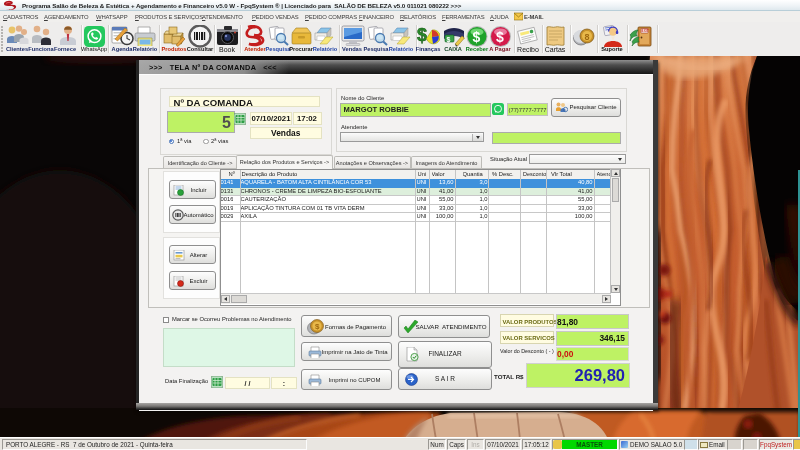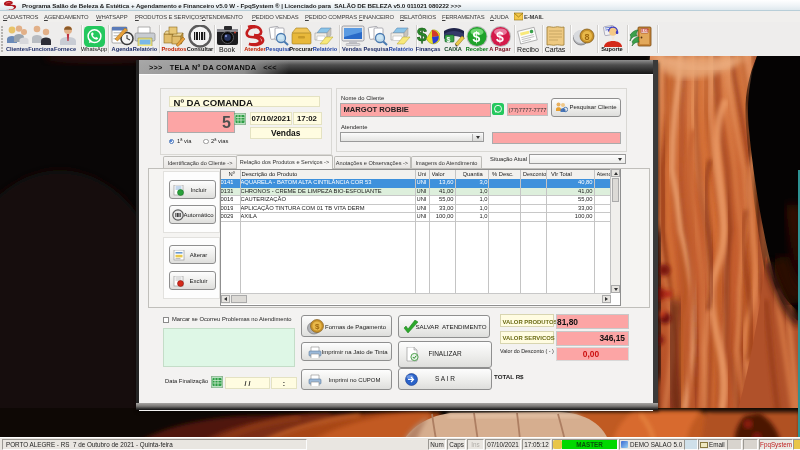--- a/index.html
+++ b/index.html
@@ -29,21 +29,21 @@
       border-left:3px solid #242424;border-right:5px solid #3a3a3a;
       box-shadow:1px 2px 3px rgba(0,0,0,.55);}
   #wtitle{left:0;top:0;width:514px;height:14px;
      background:linear-gradient(180deg,#8f8f8f 0%,#4e4e4e 35%,#161616 100%);}
   #wtitle .blob{position:absolute;left:0;top:0;width:160px;height:14px;
      background:linear-gradient(90deg,rgba(170,170,170,.95) 0,rgba(150,150,150,.9) 105px,rgba(150,150,150,0) 150px);}
   #wtitletext{left:10px;top:3px;font-size:7.3px;font-weight:bold;color:#0c0c0c;letter-spacing:.3px;}
   #wbody{left:0;top:14px;width:514px;height:336px;background:#f3f2f1;border-top:1px solid #fcfcfc;}
   .gbox{position:absolute;border:1px solid #d9d8d4;background:#f3f2f1;}
   .ylw{position:absolute;background:#fffce1;border:1px solid #e4e2c2;}
-  .inp{position:absolute;background:#fca5a5;border:1px solid #ababab;}
+  .inp{position:absolute;background:#bef264;border:1px solid #ababab;}
   .lbl{position:absolute;font-size:5.8px;color:#1c1c1c;white-space:nowrap;}
   .btn{position:absolute;background:linear-gradient(#fdfdfd,#ececea 60%,#dededc);
        border:1px solid #8f8f8f;border-radius:3px;font-size:6px;color:#1a1a1a;
        text-align:center;white-space:nowrap;}
   .tab{position:absolute;background:linear-gradient(#f6f5f4,#e8e6e3);border:1px solid #bdbcb8;
        border-bottom:none;border-radius:2px 2px 0 0;font-size:5.6px;color:#333;overflow:hidden;white-space:nowrap;
        text-align:center;height:11px;line-height:12px;}
   .cell{position:absolute;font-size:5.8px;color:#1c1c1c;white-space:nowrap;overflow:hidden;
         line-height:8.5px;}
   .colline{position:absolute;width:1px;background:#c4c4c4;}
@@ -711,15 +711,17 @@
   <div class="ylw abs" style="left:360.5px;top:253.5px;width:54px;height:13.5px;font-size:5.9px;white-space:nowrap;
        font-weight:bold;color:#6b6b14;line-height:14px;padding-left:2px;box-sizing:border-box;border-color:#d8d5b0;">VALOR PRODUTOS</div>
   <div class="inp abs" style="left:417px;top:253.5px;width:68px;height:13.5px;border-color:#c8c8c8;
        font-size:8.4px;font-weight:bold;color:#111;text-align:left;line-height:14px;padding-right:3px;">81,80</div>
   <div class="ylw abs" style="left:360.5px;top:270.5px;width:54px;height:13px;font-size:5.9px;white-space:nowrap;
        font-weight:bold;color:#6b6b14;line-height:13px;padding-left:2px;box-sizing:border-box;border-color:#d8d5b0;">VALOR SERVICOS</div>
   <div class="inp abs" style="left:417px;top:270.5px;width:68px;height:13px;border-color:#c8c8c8;
        font-size:8.4px;font-weight:bold;color:#111;text-align:right;line-height:13px;padding-right:3px;">346,15</div>
   <div class="lbl" style="left:361px;top:288px;font-size:5.4px;">Valor do Desconto ( - )</div>
   <div class="inp abs" style="left:417px;top:286.5px;width:68px;height:12.5px;border-color:#d8d8d8;
-       font-size:8.4px;font-weight:bold;color:#cc1111;text-align:center;line-height:13px;padding-right:3px;">0,00</div>
+       font-size:8.4px;font-weight:bold;color:#cc1111;text-align:left;line-height:13px;padding-right:3px;">0,00</div>
   <div class="lbl" style="left:355px;top:312.5px;font-size:6.2px;font-weight:bold;z-index:5;">TOTAL R$</div>
+  <div class="inp abs" style="left:387px;top:303px;width:98px;height:22.5px;border-color:#d0d0d0;
+       font-size:16.5px;font-weight:bold;color:#2222b2;text-align:right;line-height:23px;padding-right:4px;">269,80</div>
 </div>
 
 </body></html>

